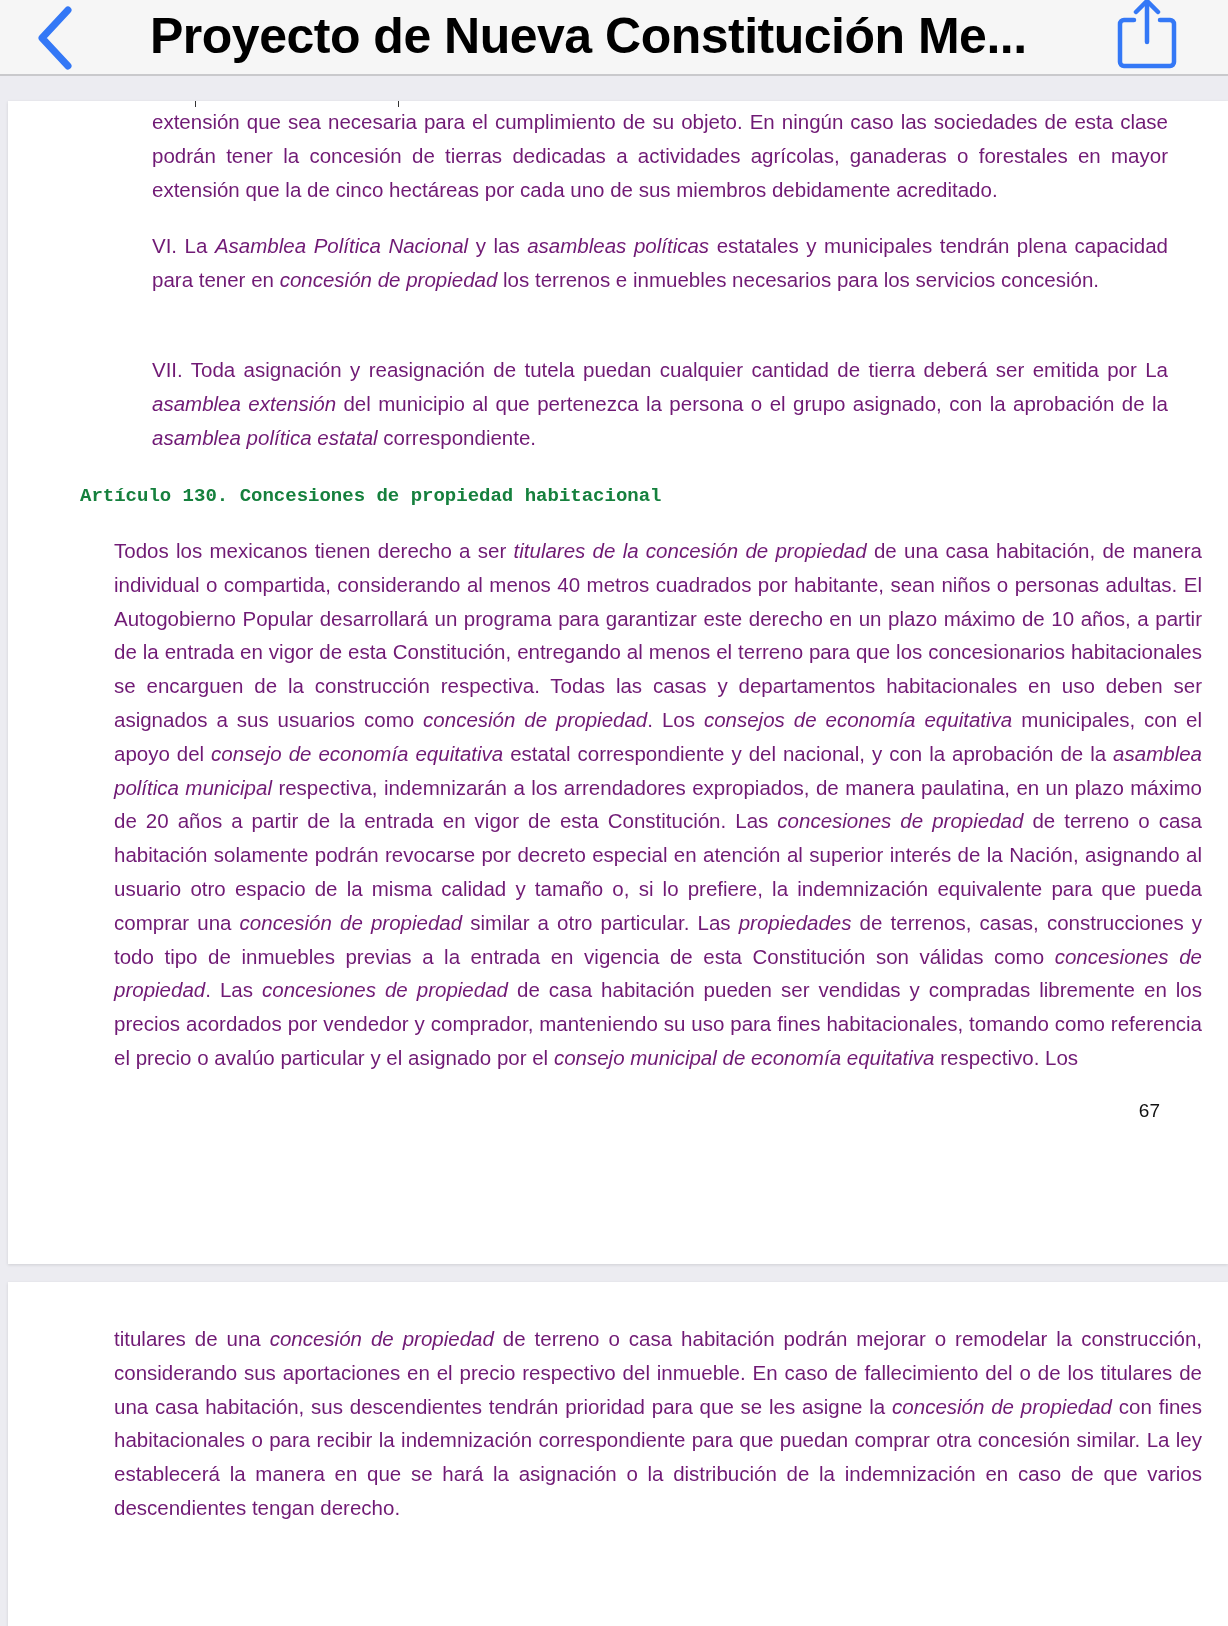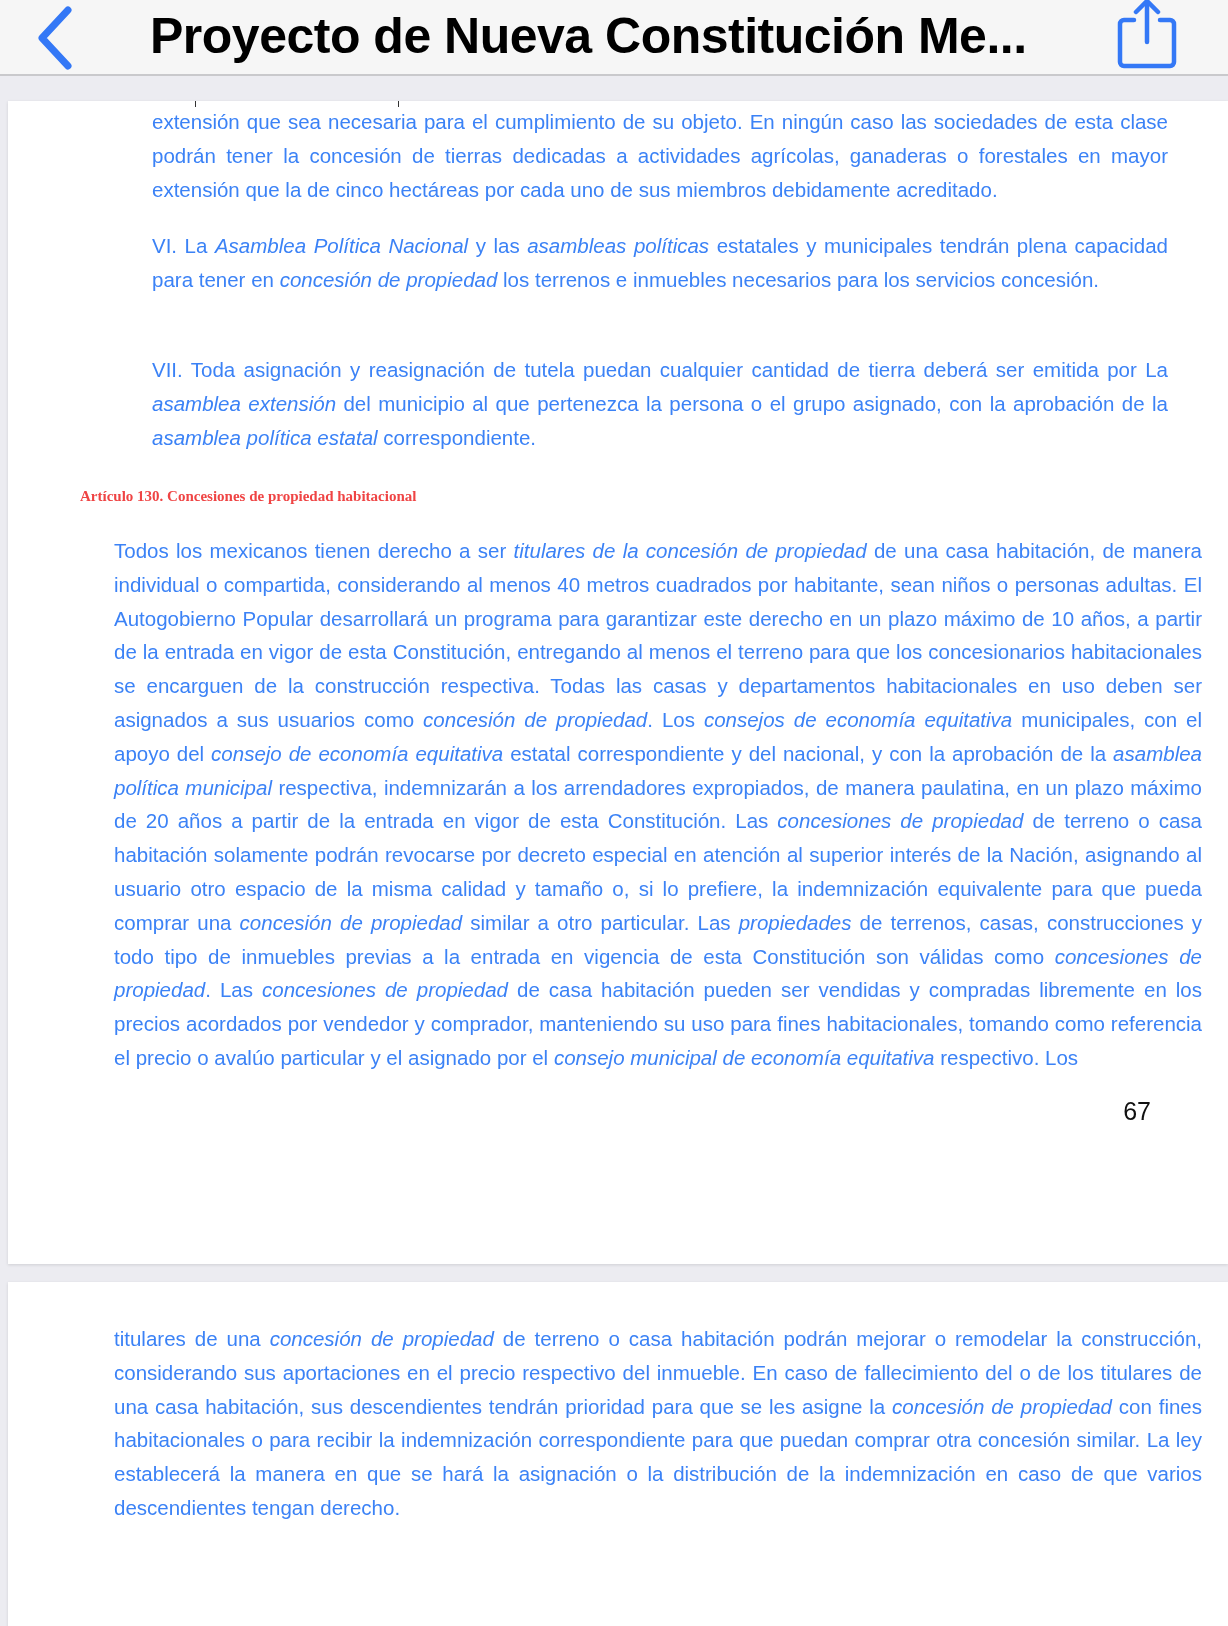--- a/index.html
+++ b/index.html
@@ -50,41 +50,41 @@
       box-shadow: 0 1px 3px rgba(0,0,0,0.12);
     }
     .page-1 { top: 101px; height: 1163px; }
     .page-2 { top: 1282px; height: 400px; }
 
     .text {
       position: absolute;
       font-family: "Liberation Sans", sans-serif;
       font-size: 20.5px;
       line-height: 33.8px;
-      color: #3b82f6;
+      color: #701a75;
       text-align: justify;
       text-align-last: left;
     }
     .text i { font-style: italic; }
     .indented { left: 144px; width: 1016px; }
     .full { left: 72px; width: 1088px; margin-left: 34px; }
     .heading {
       position: absolute;
       left: 72px;
-      font-family: Liberation Serif, serif;
+      font-family: Liberation Mono, monospace;
       font-weight: bold;
-      font-size: 15px;
+      font-size: 19px;
       line-height: 30px;
-      color: #ef4444;
+      color: #15803d;
       white-space: nowrap;
     }
     .page-number {
       position: absolute;
-      right: 77px;
-      font-size: 25px;
+      right: 68px;
+      font-size: 19px;
       line-height: 26px;
       color: #111;
     }
     .tick {
       position: absolute;
       top: 101px;
       width: 1px;
       height: 6px;
       background: #333;
       z-index: 6;

